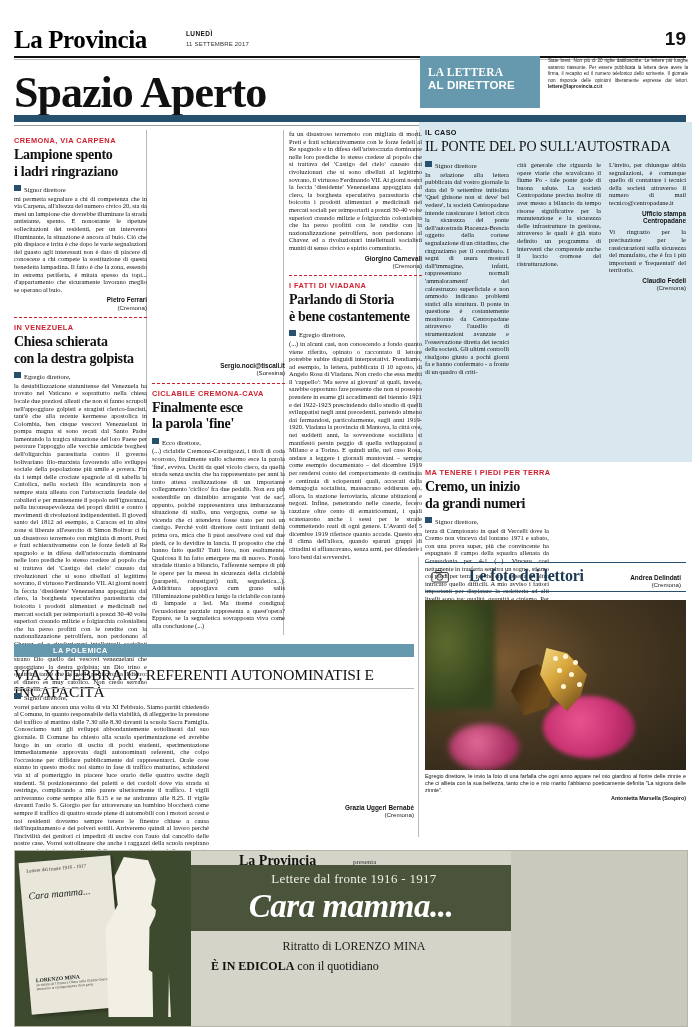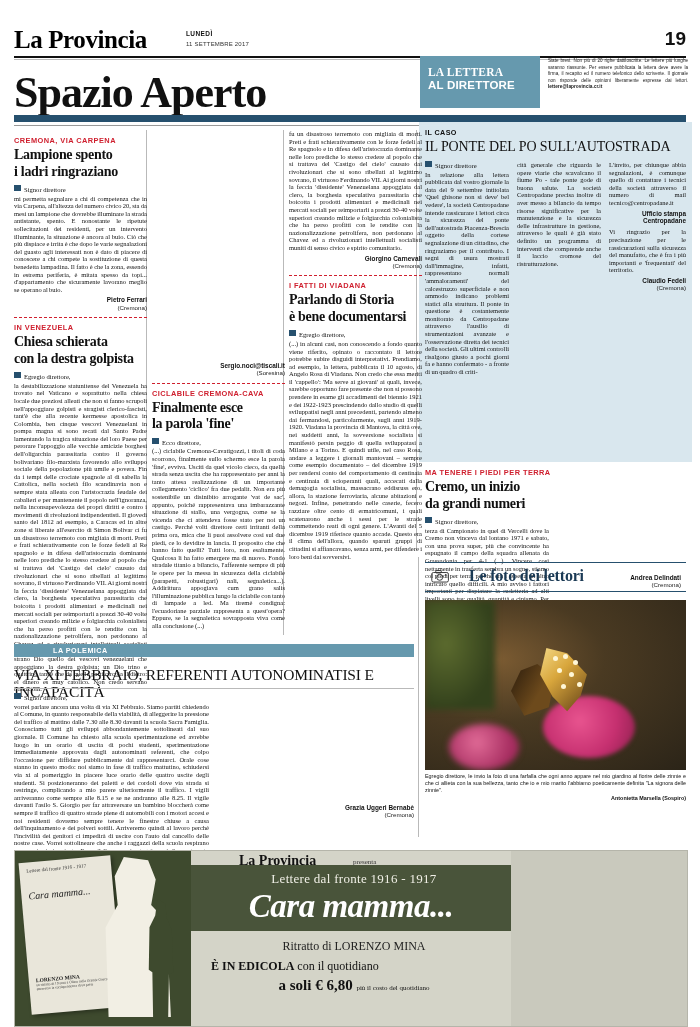--- a/index.html
+++ b/index.html
@@ -237,21 +237,21 @@
   <div class="col c3">
     <p class="body" style="margin-bottom:2px;">fu un disastroso terremoto con migliaia di morti. Preti e frati schierativamente con le forze fedeli al Re spagnolo e in difesa dell'aristocrazia dominante nelle loro prediche lo stesso credere al popolo che si trattava del 'Castigo del cielo' causato dai rivoluzionari che si sono ribellati al legittimo sovrano, il virtuoso Ferdinando VII. Ai giorni nostri la feccia 'dissidente' Venezuelana appoggiata dal clero, la borghesia speculativa parassitaria che boicotta i prodotti alimentari e medicinali nei mercati sociali per reimportarli a prezzi 30-40 volte superiori creando milizie e folgiarchia colonialista che ha perso profitti con le rendite con la nazionalizzazione petrolifera, non perdonano al Chavez ed a rivoluzionari intellettuali socialisti muniti di senso civico e spirito comunitario.</p>
     <div class="byline">
       <span>Giorgino Carnevali</span>
       <span class="city">(Cremona)</span>
     </div>
     <div class="dotrule"></div>
     <div class="kicker">I FATTI DI VIADANA</div>
     <div class="hl">
       <span>Parlando di Storia</span><br>
-      <span>è bene documentarsi</span>
+      <span>è bene costantemente</span>
     </div>
     <div class="opener"><span class="sig-mark"></span><span>Egregio direttore,</span></div>
     <p class="body">(...) in alcuni casi, non conoscendo a fondo quanto viene riferito, opinato o raccontato il lettore potrebbe subire disguidi interpretativi. Prendiamo, ad esempio, la lettera, pubblicata il 10 agosto, di Angelo Rosa di Viadana. Non credo che essa meriti il 'cappello': 'Ma serve ai giovani' ai quali, invece, sarebbe opportuno fare presente che non si possono prendere in esame gli accadimenti del biennio 1921 e dei 1922-1923 prescindendo dallo studio di quelli sviluppatisi negli anni precedenti, partendo almeno dai fermandosi, particolarmente, sugli anni 1919-1920. Viadana la provincia di Mantova, la città ove, nei suddetti anni, la sovversione socialista si manifestò persin peggio di quella sviluppatasi a Milano e a Torino. E quindi utile, nel caso Rosa, andare a leggere i giornali mantovani – sempre come esempio documentato – del dicembre 1919 per rendersi conto del comportamento di centinaia e centinaia di scioperanti quali, accecati dalla demagogia socialista, massacrano eddisruss ero, allora, la stazione ferroviaria, alcune abitazioni e negozi. Infine, penetrando nelle caserie, fecero razziare oltre cento di ermatricomuni, i quali scatenarono anche i sessi per le strade commettendo reati di ogni genere. L'Avanti del 5 dicembre 1919 riferisce quanto accade. Questo era il clima dell'allora, quando sparuti gruppi di cittadini si affiancavano, senza armi, per difendere i loro beni dai sovversivi.</p>
   </div>
 
   <div class="rpanel">
     <div class="kicker">IL CASO</div>
     <div class="bighl">
       <span>IL PONTE DEL PO SULL'AUTOSTRADA</span><br>
     </div>
@@ -366,24 +366,20 @@
     <div class="ad-band"></div>
     <div class="ad-logo">La Provincia</div>
     <div class="ad-presenta">presenta</div>
     <div class="ad-l1">Lettere dal fronte 1916 - 1917</div>
     <div class="ad-l2">Cara mamma...</div>
     <div class="ad-l3">Ritratto di LORENZO MINA</div>
     <div class="ad-l4">
       <b>È IN EDICOLA</b>
       <span>con il quotidiano</span>
     </div>
-    <div class="ad-l5">
-      <span>a soli € 6,80</span>
-      <small>più il costo del quotidiano</small>
-    </div>
 
     <div class="ad-right">
       
       
       
     </div>
   </div>
 
 </div>
 

